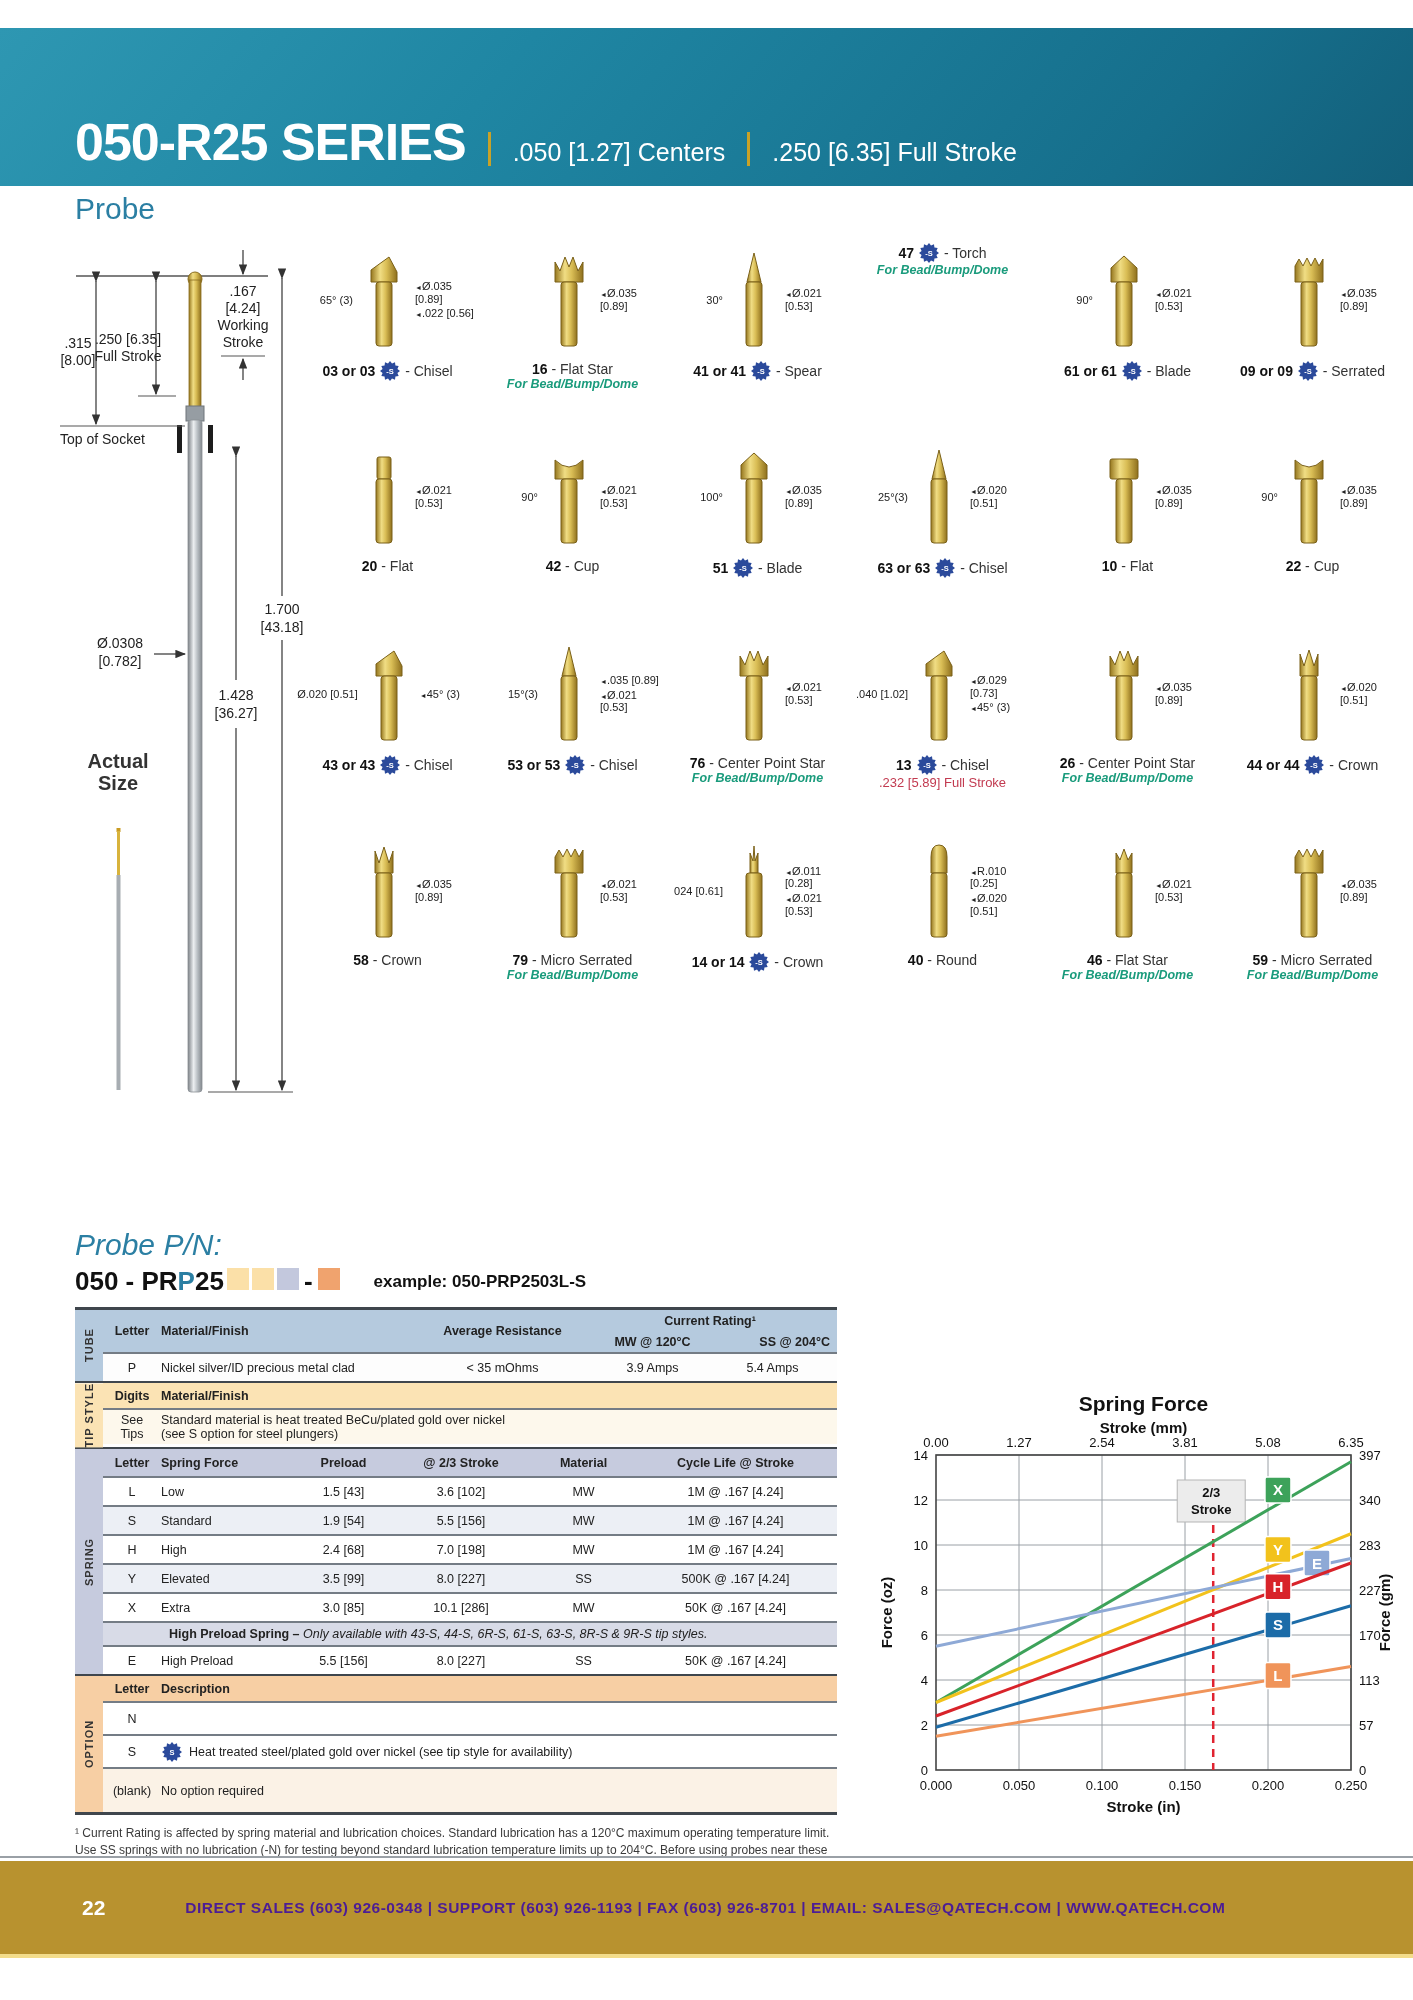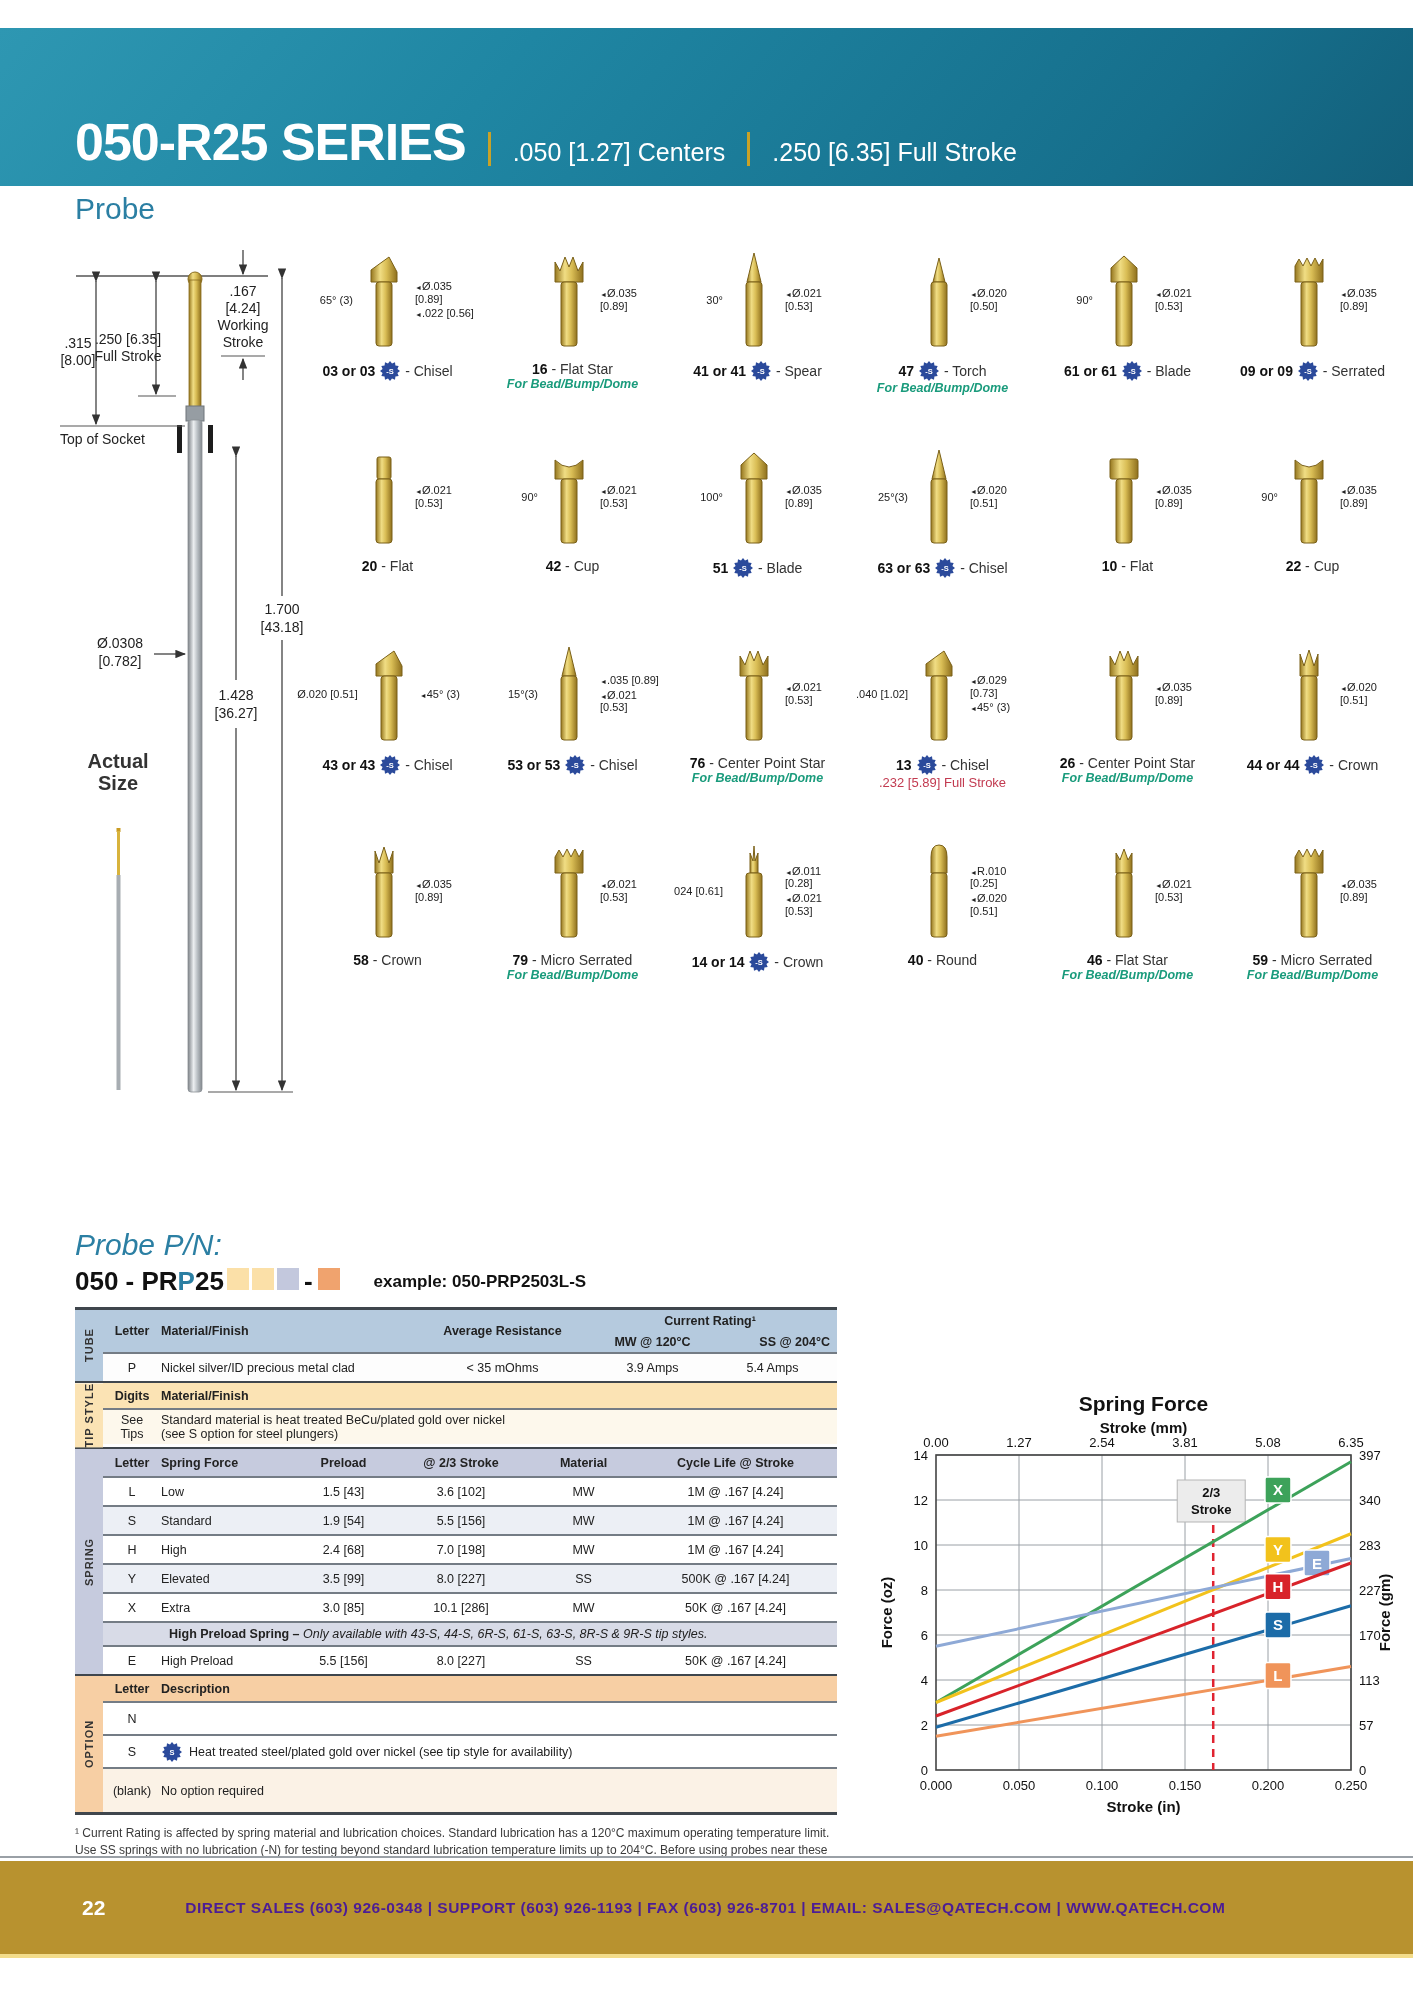--- a/index.html
+++ b/index.html
@@ -215,32 +215,20 @@
           <div class="dimcol r">
             <span class="dim r">Ø.021 [0.53]</span>
           </div>
         </div>
         <div class="tipcap"><span class="tnum">41 or 41</span> <span class="sbadge"><svg width="20" height="20" viewBox="0 0 24 24">
               <polygon points="24.0,12.0 20.9,14.4 22.4,18.0 18.5,18.5 18.0,22.4 14.4,20.9 12.0,24.0 9.6,20.9 6.0,22.4 5.5,18.5 1.6,18.0 3.1,14.4 0.0,12.0 3.1,9.6 1.6,6.0 5.5,5.5 6.0,1.6 9.6,3.1 12.0,0.0 14.4,3.1 18.0,1.6 18.5,5.5 22.4,6.0 20.9,9.6" fill="#2b4a9b"></polygon>
               <text x="12" y="15.5" text-anchor="middle" font-size="9" font-weight="bold" fill="#fff" font-family="Liberation Sans,sans-serif">-S</text>
             </svg></span> <span class="tname">- Spear</span></div>
       </div>
       <div class="tip">
-        <div class="tipfig">
-          <div class="dimcol l"></div>
-          <svg class="tipglyph" width="56" height="100" viewBox="0 0 56 100">
-            <g fill="url(#gg)" stroke="#7a6018" stroke-width="1">
-              <polygon points="22,32 28,8 34,32"></polygon>
-              <rect x="20" y="32" width="16" height="64" rx="3"></rect>
-            </g>
-          </svg>
-          <div class="dimcol r">
-            <span class="dim r">Ø.020 [0.50]</span>
-          </div>
-        </div>
         <div class="tipcap"><span class="tnum">47</span> <span class="sbadge"><svg width="20" height="20" viewBox="0 0 24 24">
               <polygon points="24.0,12.0 20.9,14.4 22.4,18.0 18.5,18.5 18.0,22.4 14.4,20.9 12.0,24.0 9.6,20.9 6.0,22.4 5.5,18.5 1.6,18.0 3.1,14.4 0.0,12.0 3.1,9.6 1.6,6.0 5.5,5.5 6.0,1.6 9.6,3.1 12.0,0.0 14.4,3.1 18.0,1.6 18.5,5.5 22.4,6.0 20.9,9.6" fill="#2b4a9b"></polygon>
               <text x="12" y="15.5" text-anchor="middle" font-size="9" font-weight="bold" fill="#fff" font-family="Liberation Sans,sans-serif">-S</text>
             </svg></span> <span class="tname">- Torch</span></div>
         <div class="tipnote">For Bead/Bump/Dome</div>
       </div>
       <div class="tip">
         <div class="tipfig">
           <div class="dimcol l">
             <span class="dim l">90°</span>

